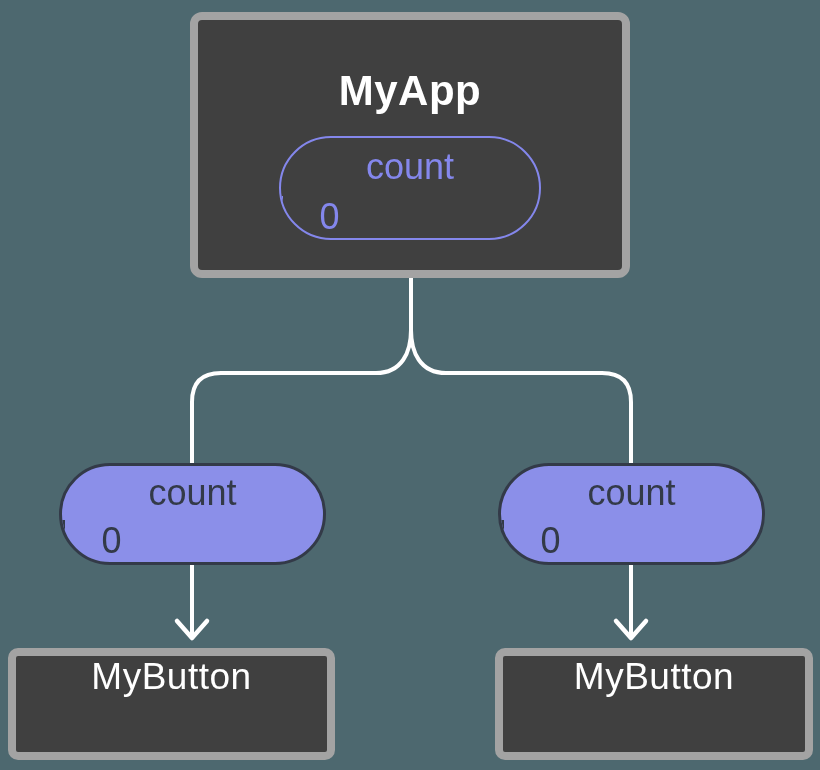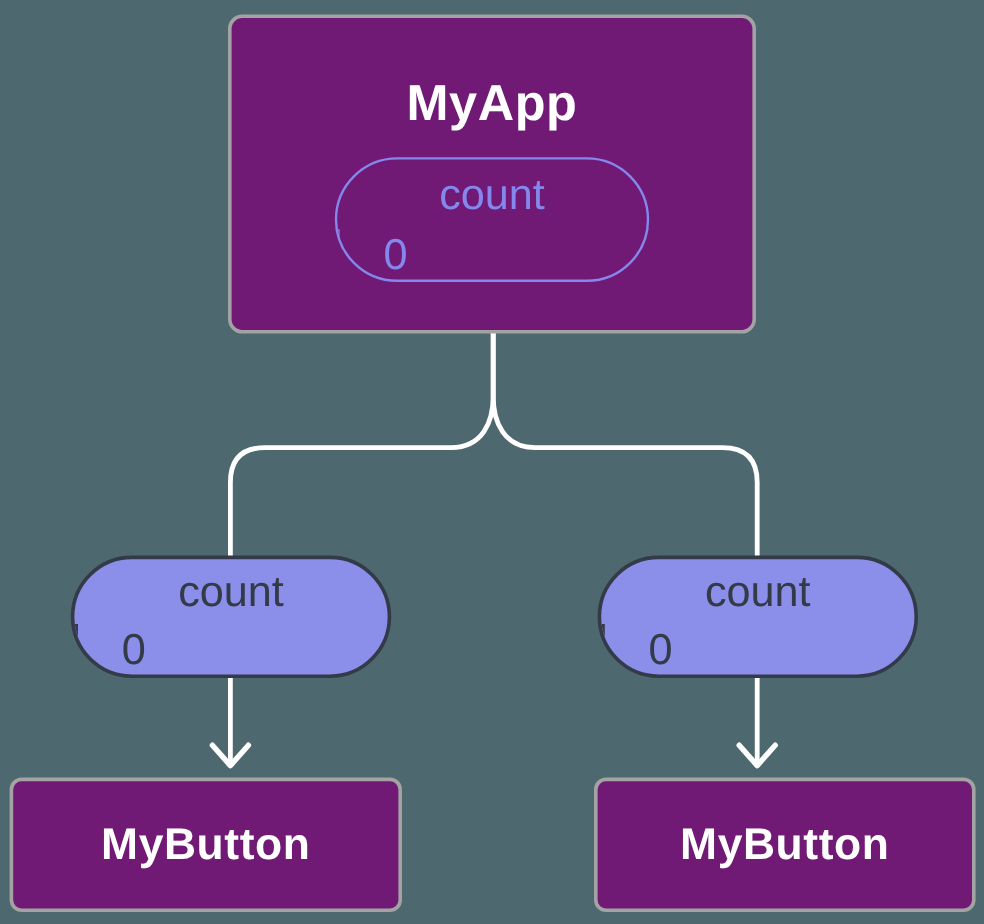--- a/index.html
+++ b/index.html
@@ -18,22 +18,22 @@
   .connectors {
     position: absolute;
     top: 0;
     left: 0;
     width: 820px;
     height: 770px;
   }
   .node {
     position: absolute;
     box-sizing: border-box;
-    background: #701a75;
-    border: 3px solid #a3a3a3;
+    background: #404040;
+    border: 8px solid #a3a3a3;
     color: #ffffff;
   }
   .node-root {
     left: 190px;
     top: 12px;
     width: 440px;
     height: 266px;
     border-radius: 12px;
   }
   .node-title {
@@ -93,24 +93,23 @@
   .prop-value-cell {
     width: 93px;
     display: flex;
     align-items: center;
     justify-content: center;
     font-size: 36px;
   }
   .node-leaf {
     border-radius: 10px;
     display: flex;
-    align-items: center;
     justify-content: center;
     font-size: 37px;
-    font-weight: 700;
+    font-weight: 400;
     letter-spacing: 0.5px;
   }
   .node-leaf-left {
     left: 8px;
     top: 648px;
     width: 327px;
     height: 112px;
   }
   .node-leaf-right {
     left: 495px;

